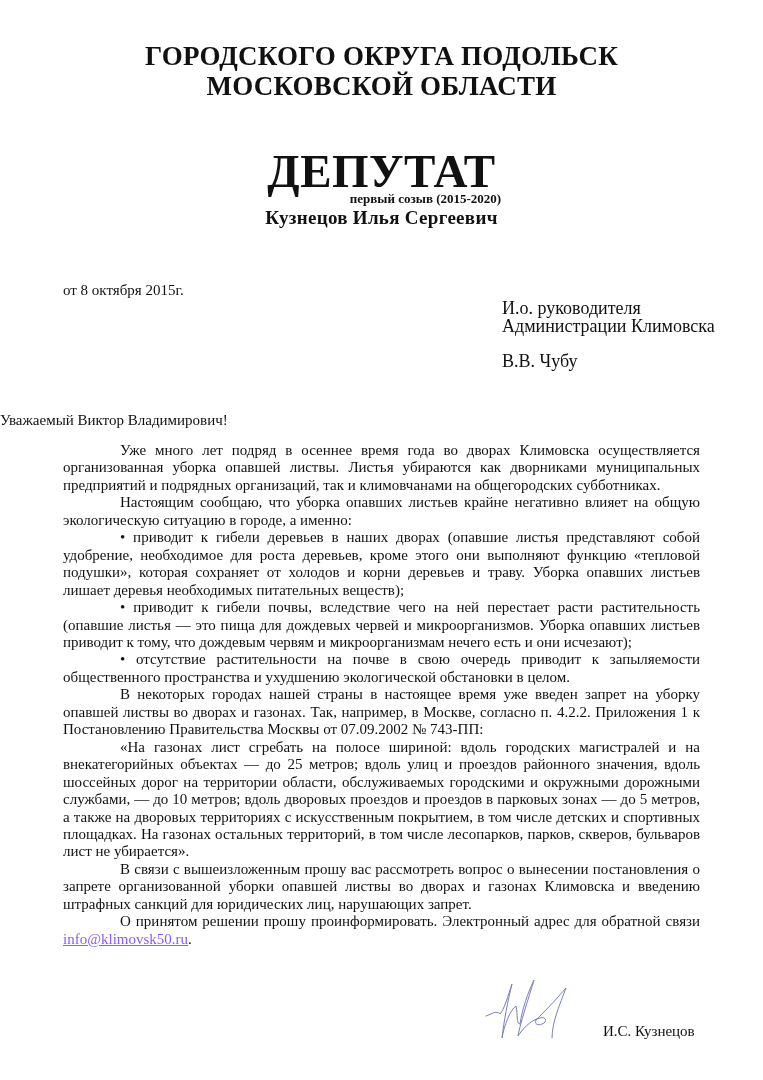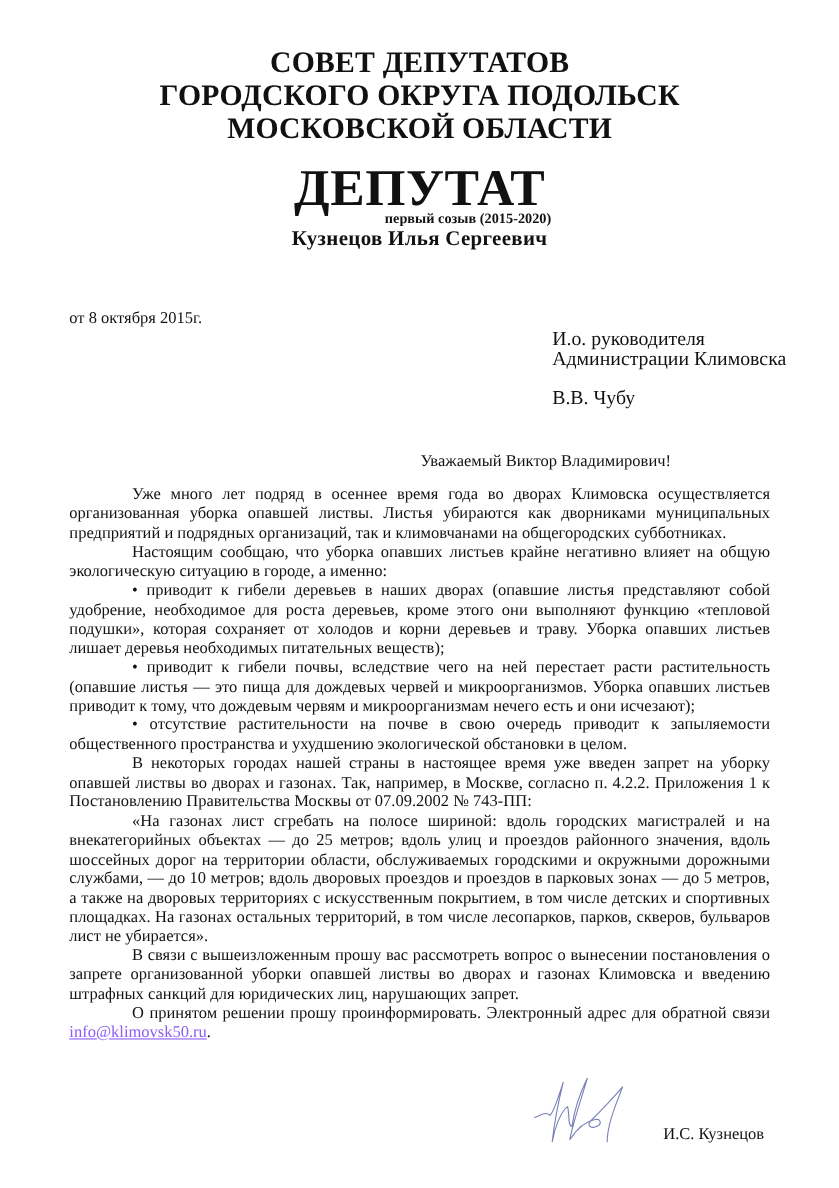--- a/index.html
+++ b/index.html
@@ -7,33 +7,32 @@
            font-family: "Liberation Serif", "DejaVu Serif", serif; color: #111; }
     .header { position: absolute; left: 0; width: 763px; text-align: center; font-weight: bold; }
     .org { top: 41px; font-size: 27px; line-height: 30px; letter-spacing: 0.2px; }
     .title { top: 146px; font-size: 47px; line-height: 50px; letter-spacing: 0.5px; }
     .convocation { top: 191px; font-size: 13px; line-height: 16px; padding-left: 44px; }
     .deputy-name { top: 207px; font-size: 19px; line-height: 22px; letter-spacing: 0.3px; }
     .reg { position: absolute; left: 63px; top: 282px; font-size: 15px; line-height: 17px; }
     .reg .subject { font-style: italic; }
     .addressee { position: absolute; left: 502px; top: 300px; font-size: 18px; line-height: 17.5px; }
     .addressee .recipient { margin-top: 18px; }
-    .greeting { position: absolute; left: 0; width: 610px; top: 412px; text-align: right; font-size: 15px; line-height: 17px; }
+    .greeting { position: absolute; left: 0; width: 610px; top: 412px; text-align: left; font-size: 15px; line-height: 17px; }
     .body { position: absolute; left: 63px; width: 637px; top: 442px; font-size: 15px; line-height: 17.45px; }
     .body p { margin: 0; text-align: justify; text-indent: 57px; font-family: Liberation Serif, serif; }
     .body p.bullet::before { content: "\2022\00a0 "; }
     .body a { color: #8b5cf6; text-decoration: underline; }
     .signature { position: absolute; left: 482px; top: 980px; width: 90px; height: 62px; }
     .signer { position: absolute; left: 603px; top: 1012px; font-size: 15px; line-height: 17px; margin-top: 11px; }
   </style>
 </head>
 <body>
 
 <div class="header org">
-  <div>СОВЕТ ДЕПУТАТОВ</div>
   <div>ГОРОДСКОГО ОКРУГА ПОДОЛЬСК</div>
   <div>МОСКОВСКОЙ ОБЛАСТИ</div>
 </div>
 <div class="header title">ДЕПУТАТ</div>
 <div class="header convocation">первый созыв (2015-2020)</div>
 <div class="header deputy-name">Кузнецов Илья Сергеевич</div>
 
 <div class="reg">
   <div>от 8 октября 2015г.</div>
 </div>

